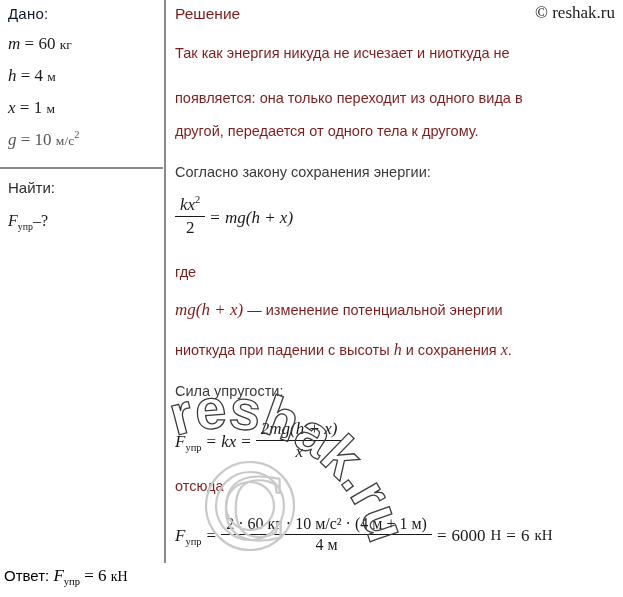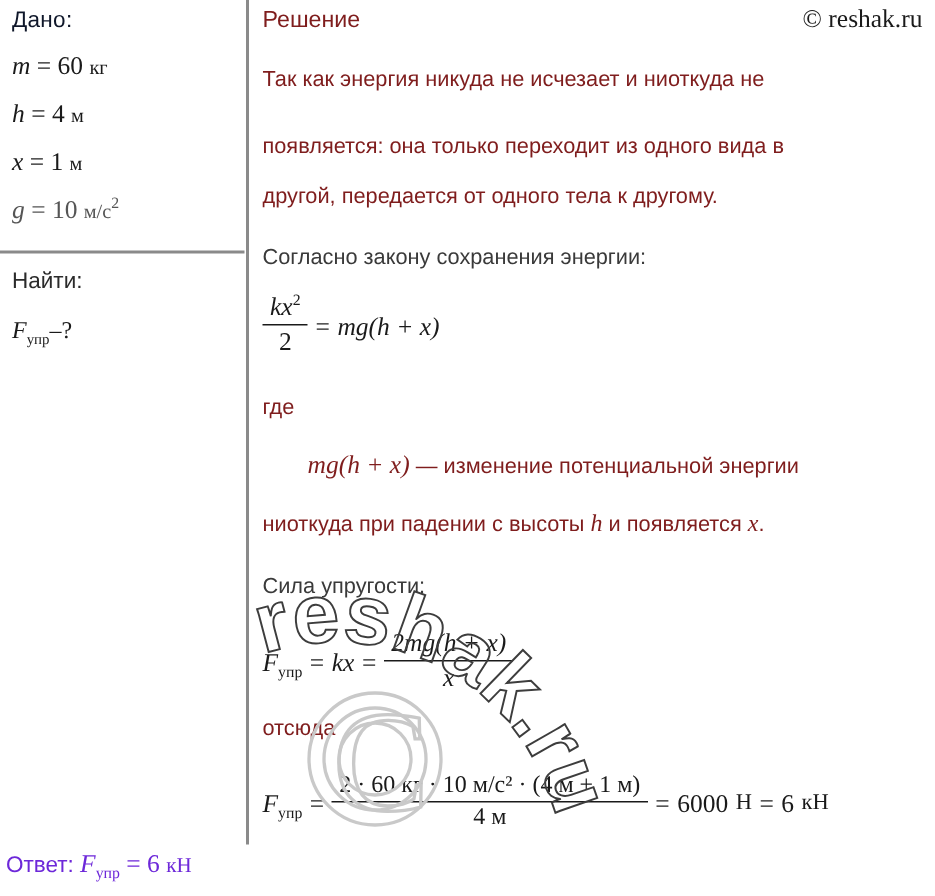--- a/index.html
+++ b/index.html
@@ -84,21 +84,21 @@
     white-space: nowrap;
   }
 
   
   .answer {
     position: absolute;
     left: 4px;
     top: 566px;
     font-size: 15px;
     white-space: nowrap;
-    color: #6d28d9;
+    color: #000000;
   }
   .answer .math {
     font-family: "Liberation Serif", serif;
     font-size: 17px;
   }
 
   
   .right-col {
     position: absolute;
     left: 175px;
@@ -256,29 +256,29 @@
       <span class="frac">
         <span class="num"><span class="mi">kx</span><sup>2</sup></span>
         <span class="den mn">2</span>
       </span>
       <span class="mo">=</span>
       <span class="mi">mg(h + x)</span>
     </div>
 
     <div class="r-line" style="top:262px;">где</div>
 
-    <div class="r-line" style="top:300px;margin-left:30px;">
+    <div class="r-line" style="top:300px;">
       <span class="mi" style="font-size:17px;">mg(h + x)</span>
       <span>— изменение потенциальной энергии</span>
     </div>
 
     <div class="r-line" style="top:340px;">
       <span>ниоткуда при падении с высоты</span>
       <span class="mi" style="font-size:16px;">h</span>
-      <span>и появляется</span>
+      <span>и сохранения</span>
       <span class="mi" style="font-size:16px;">x</span><span>.</span>
     </div>
 
     <div class="r-line soft" style="top:381px;">Сила упругости:</div>
 
     <div class="eq-row" style="top:420px;">
       <span><span class="mi">F</span><sub>упр</sub></span>
       <span class="mo">=</span>
       <span class="mi">kx</span>
       <span class="mo">=</span>

